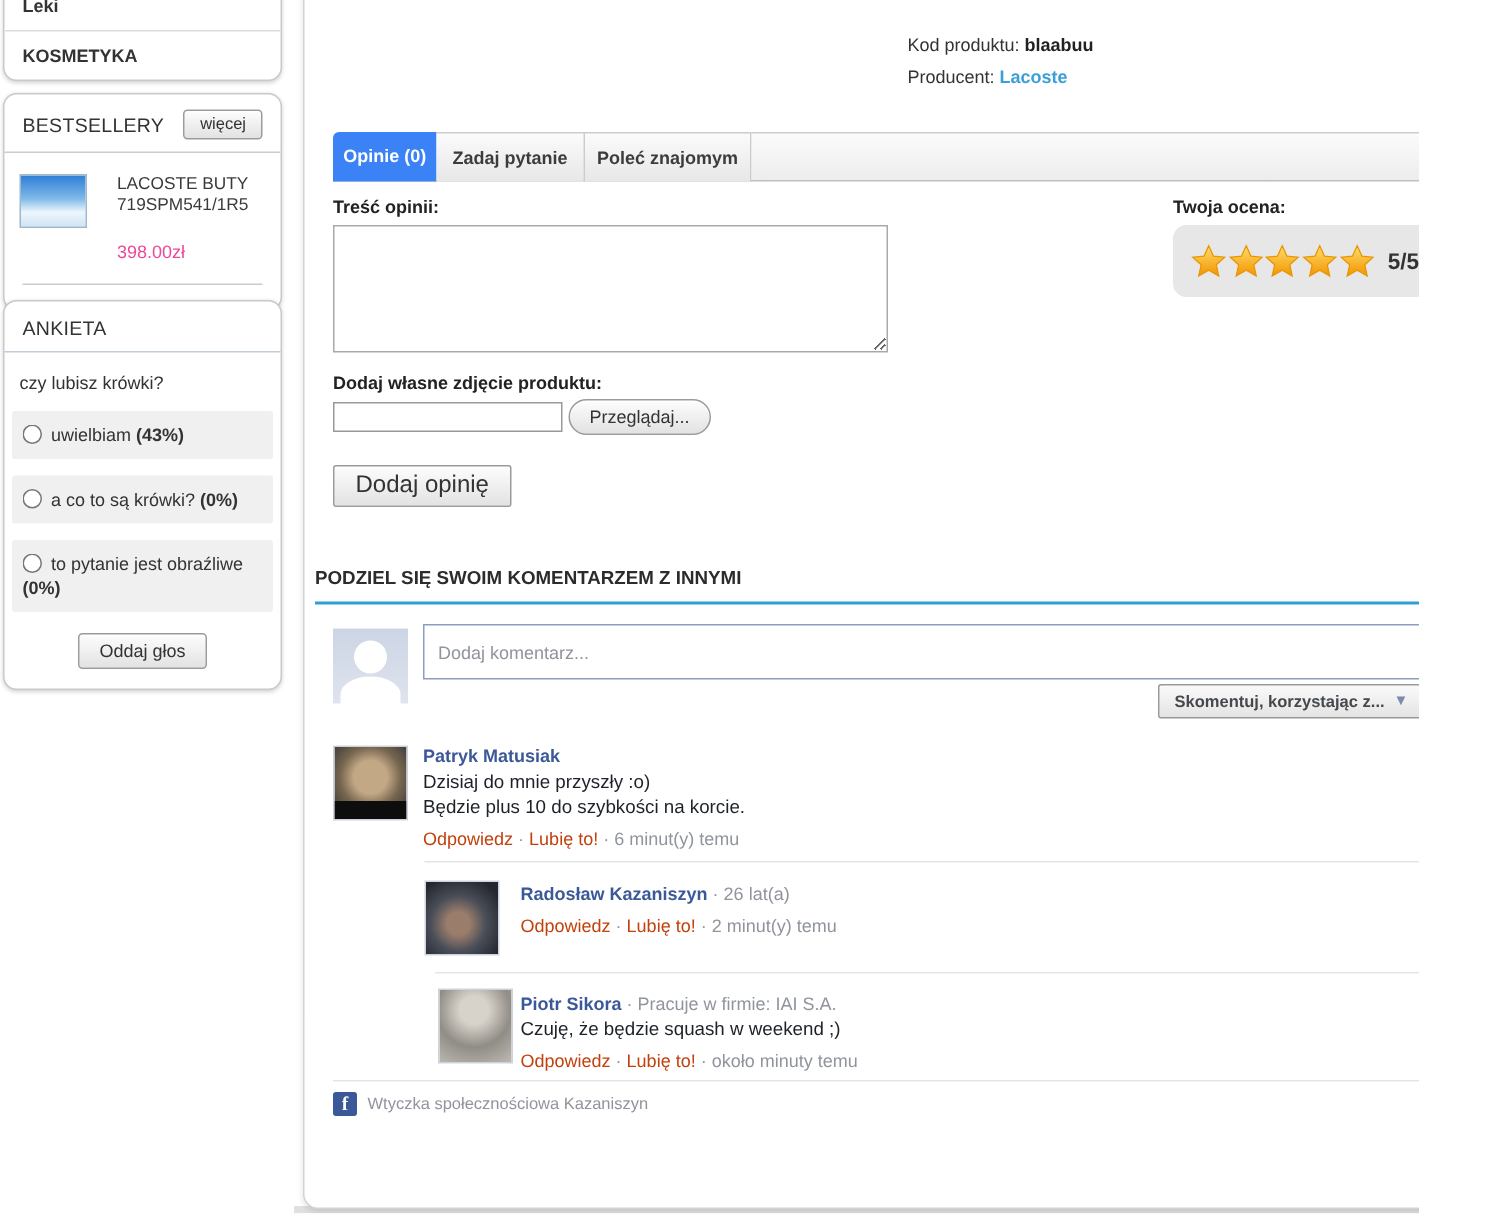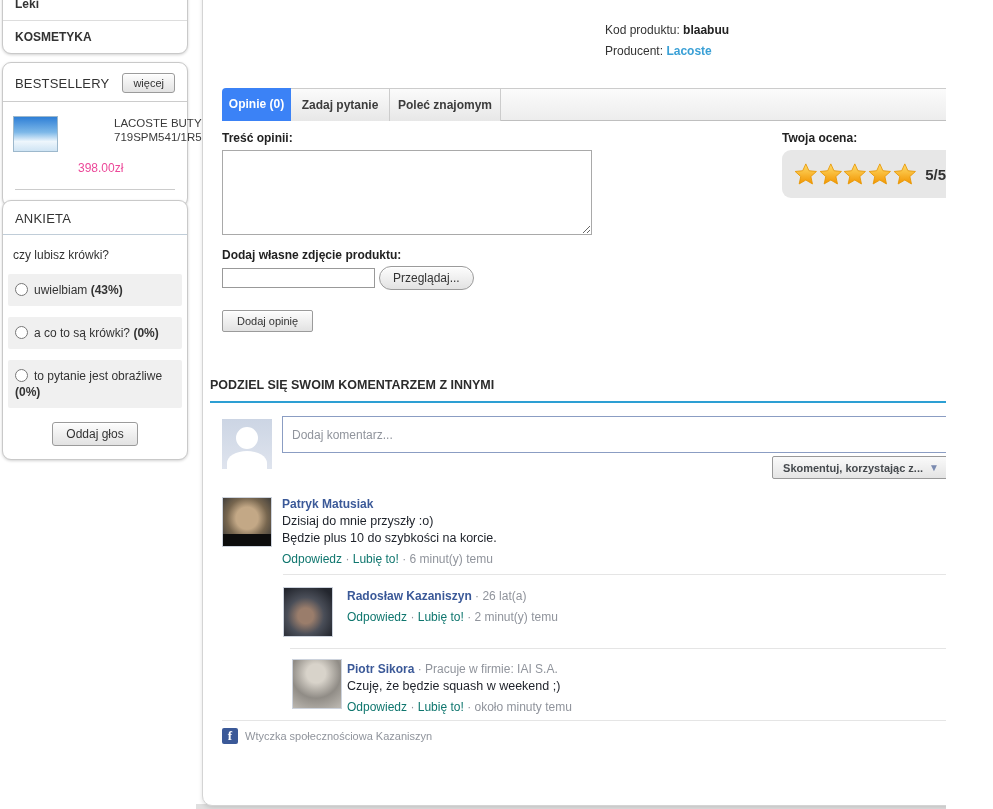--- a/index.html
+++ b/index.html
@@ -18,21 +18,21 @@
   .menu-item { padding:9px 12px; font-size:12px; font-weight:bold; color:#333; cursor:pointer; }
   .menu-item.first { padding-top:26px; border-bottom:1px solid #ddd; }
   .box-header { display:flex; align-items:center; justify-content:space-between;
                 padding:10px 12px 8px; border-bottom:1px solid #ccc; }
   .box-title { font-size:13px; font-weight:normal; color:#333; letter-spacing:.2px; }
   .btn { display:inline-block; background:linear-gradient(#fdfdfd,#e2e2e2);
          border:1px solid #9b9b9b; border-radius:3px; color:#333; font-size:11px;
          padding:3px 10px; cursor:pointer; box-shadow:inset 0 1px 0 #fff; font-family:inherit; }
   .best-box { top:62px; }
   .best-product { padding:14px 10px 10px; }
-  .best-row { display:flex;gap:36px; }
+  .best-row { display:flex; }
   .thumb { width:45px; height:36px; border:1px solid #9db8cc; margin-right:20px; flex:0 0 auto;
            background:linear-gradient(180deg,#2f7fd6 0%,#7db8e8 45%,#eef6fc 72%,#cfe4f4 100%); cursor:pointer; }
   .best-name { font-size:11.5px; color:#3a3a3a; line-height:14px; cursor:pointer; }
   .best-price { font-size:12px; color:#ec4899; margin:9px 0 0 65px; cursor:pointer; }
   .best-divider { border-bottom:1px solid #ccc; margin:14px 2px 6px; }
 
   .poll-box { top:200px; }
   .poll-header { border-bottom:1px solid #c0cdd8; }
   .poll-question { font-size:12px; color:#333; margin:13px 10px 12px; }
   .poll-option { background:#f0f0f0; border-radius:2px; margin:0 5px 11px; padding:8px 7px;
@@ -61,21 +61,21 @@
   .tab.t3 { width:111px; }
   .tab-filler { flex:1; background:linear-gradient(#fbfbfb,#ededed);
                 border-top:1px solid #ccc; border-right:1px solid #ccc; border-radius:0 8px 0 0; }
 
   .form-label { position:absolute; font-size:12px; font-weight:bold; color:#222; }
   .review-textarea { position:absolute; left:222px; top:150px; width:370px; height:85px;
                      border:1px solid #a9a9a9; resize:both; font-family:inherit; font-size:12px; padding:4px; }
   .file-input { position:absolute; left:222px; top:268px; width:153px; height:20px;
                 border:1px solid #999; font-size:12px; padding:0 4px; }
   .browse-btn { position:absolute; left:379px; top:266px; border-radius:12px; padding:4px 13px; font-size:12px; }
-  .submit-btn { position:absolute; left:222px; top:310px; padding:4px 14px; font-size:11px; border-radius:2px; }
+  .submit-btn { position:absolute; left:222px; top:310px; padding:4px 14px; font-size:16px; border-radius:2px; }
 
   .rating-box { position:absolute; left:782px; top:150px; width:176px; height:48px;
                 background:#e7e7e7; border-radius:9px; display:flex; align-items:center; padding:0 12px; }
   .star { width:28px; height:28px; margin-right:1px; cursor:pointer; }
   .rating-value { font-size:15px; font-weight:bold; color:#333; margin-left:8px; }
 
   .section-heading { position:absolute; left:210px; top:378px; width:757px;
                      font-size:12.5px; font-weight:bold; color:#2c2c2c;
                      padding-bottom:9px; border-bottom:2px solid #2d9fd3; }
 
@@ -103,21 +103,21 @@
          radial-gradient(circle at 48% 28%,#d8d3ca 0 22%,#908c86 58%,#b9b5ae 95%); }
 
   .comment-body { position:absolute; font-size:12px; line-height:17px; }
   .c1 { left:282px; top:496px; }
   .c2 { left:347px; top:588px; }
   .c3 { left:347px; top:661px; }
   .fb-name { color:#3b5998; font-weight:bold; cursor:pointer; }
   .fb-meta, .fb-dot, .fb-time { color:#90949c; }
   .fb-text { color:#1d2129; font-size:12.5px; }
   .fb-links { margin-top:4px; }
-  .fb-link { color:#0f766e; cursor:pointer; }
+  .fb-link { color:#c2410c; cursor:pointer; }
   .comment-sep { position:absolute; border-top:1px solid #e5e5e5; }
   .sep1 { left:283px; top:574px; width:667px; }
   .sep2 { left:290px; top:648px; width:660px; }
   .sep3 { left:222px; top:720px; width:728px; }
 
   .fb-footer { position:absolute; left:222px; top:728px; display:flex; align-items:center; gap:7px; }
   .fb-icon { width:16px; height:16px; background:#3b5998; border-radius:2px; color:#fff;
              font-size:13px; font-weight:bold; text-align:center; line-height:15px;
              font-family:"Liberation Serif", serif; cursor:pointer; }
   .fb-footer-text { font-size:11px; color:#90949c; cursor:pointer; }

